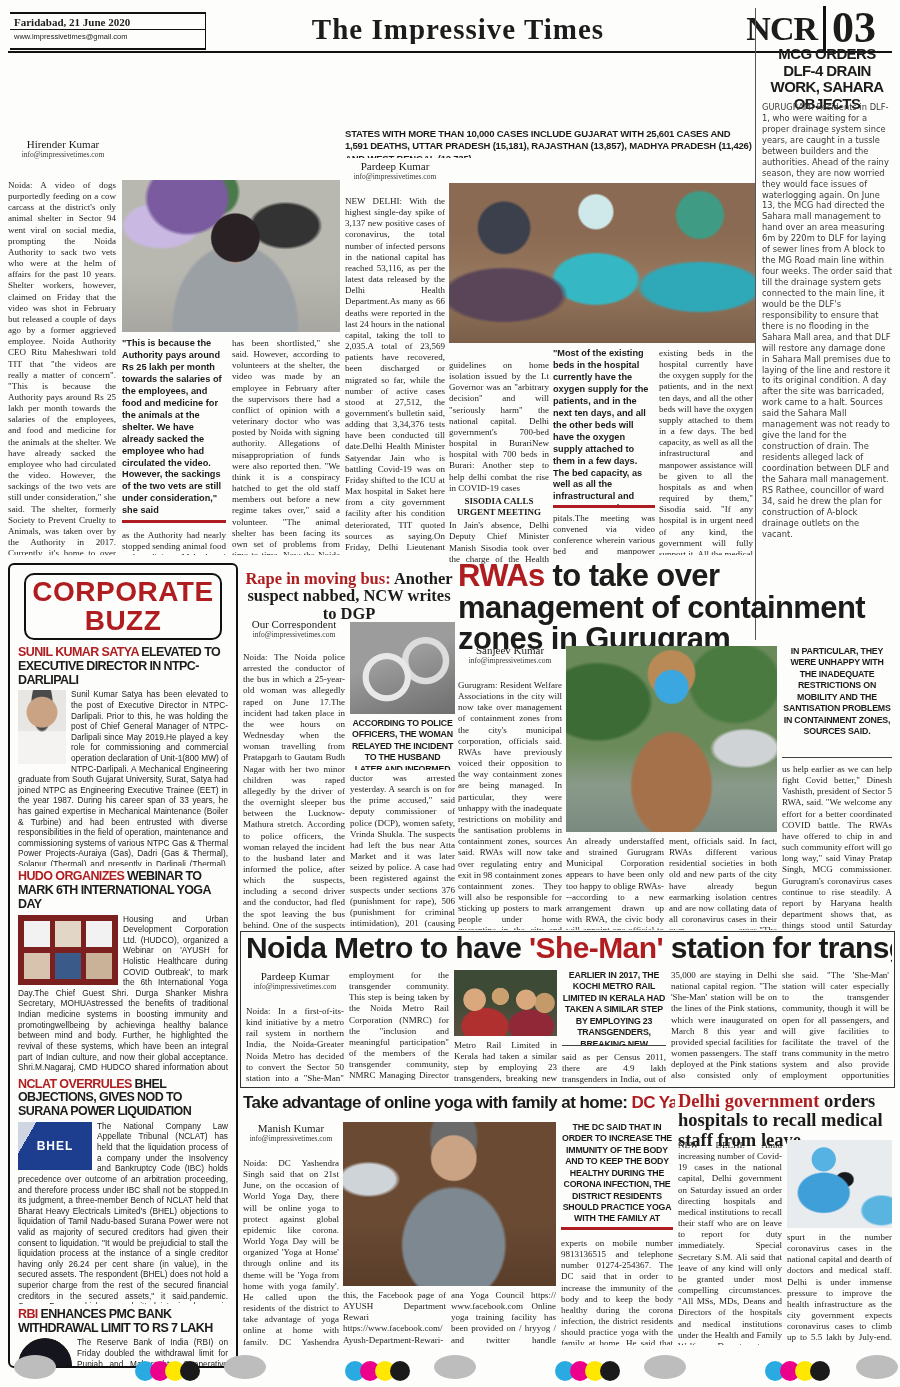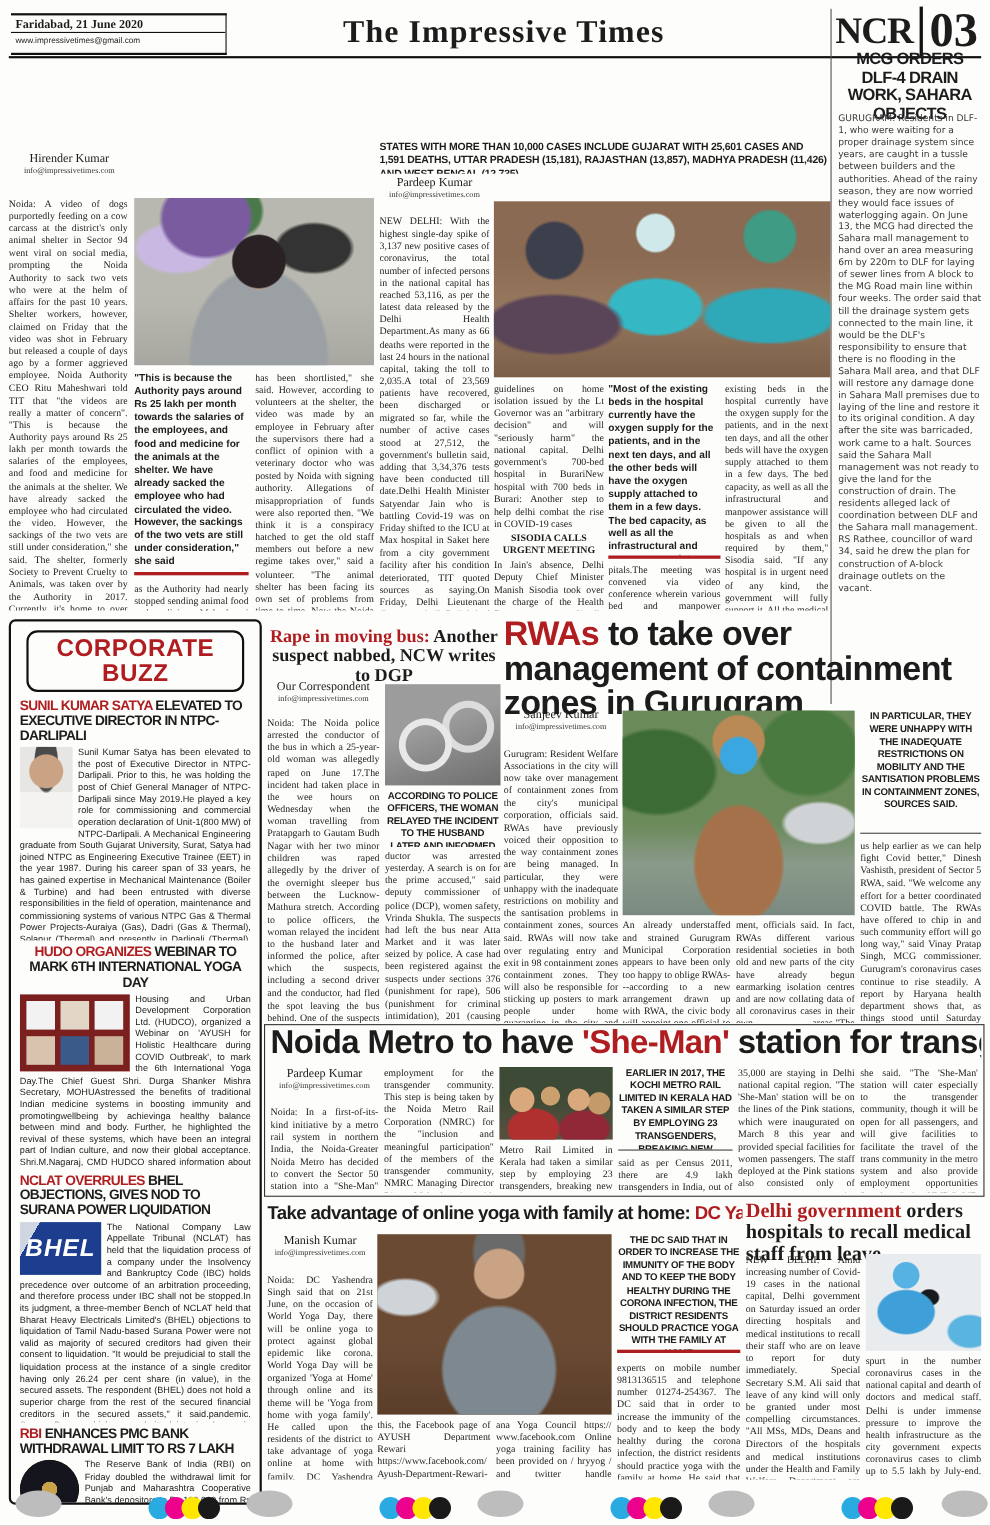--- a/index.html
+++ b/index.html
@@ -33,21 +33,21 @@
 <body>
 
 <div id="page">
 
   <div class="abs" style="left:8px;top:4px;width:884px;height:49px;border-bottom:2px solid #111;">
     <div class="abs" style="left:2px;top:8px;width:196px;height:38px;border-top:2px solid #111;border-bottom:2px solid #111;border-right:1px solid #111;">
       <div style="font-weight:700;font-size:11px;padding:2px 4px 1px;border-bottom:1px solid #111;">Faridabad, 21 June 2020</div>
       <div style="font-size:7.5px;padding:2px 4px;font-family:'Liberation Sans',sans-serif;">www.impressivetimes@gmail.com</div>
     </div>
     <div class="abs hserif" style="left:240px;top:10px;width:420px;text-align:center;font-size:29px;letter-spacing:1px;">The Impressive Times</div>
-    <div class="abs" style="right:3px;top:0;width:152px;height:49px;display:flex;align-items:center;justify-content:flex-end;">
+    <div class="abs" style="right:16px;top:0;width:152px;height:49px;display:flex;align-items:center;justify-content:flex-end;">
       <span class="hserif" style="font-size:34px;letter-spacing:-1px;">NCR</span>
       <span style="display:inline-block;width:3px;height:46px;background:#111;margin:0 6px;"></span>
       <span class="hserif" style="font-size:44px;">03</span>
     </div>
   </div>
 
   <div class="abs byline" style="left:8px;top:138px;width:110px;">
     <div class="nm">Hirender Kumar</div>
     <div class="em">info@impressivetimes.com</div>
   </div>
@@ -75,63 +75,63 @@
   <div class="abs body" style="left:345px;top:196px;width:100px;height:359px;">NEW DELHI: With the highest single-day spike of 3,137 new positive cases of coronavirus, the total number of infected persons in the national capital has reached 53,116, as per the latest data released by the Delhi Health Department.As many as 66 deaths were reported in the last 24 hours in the national capital, taking the toll to 2,035.A total of 23,569 patients have recovered, been discharged or migrated so far, while the number of active cases stood at 27,512, the government's bulletin said, adding that 3,34,376 tests have been conducted till date.Delhi Health Minister Satyendar Jain who is battling Covid-19 was on Friday shifted to the ICU at Max hospital in Saket here from a city government facility after his condition deteriorated, TIT quoted sources as saying.On Friday, Delhi Lieutenant Governor Anil Baijal had passed an order prohibiting home quarantine. As per the new rule, 5-day institutional quarantine has been made mandatory for all Covid-19 patients in Delhi.Reacting on the development, the Delhi government said the new</div>
   <div class="abs ph" style="left:449px;top:183px;width:306px;height:160px;
        background:
          radial-gradient(ellipse at 18% 70%, #5a4458 0 16%, transparent 18%),
          radial-gradient(circle at 18% 28%, #3c3f4c 0 9%, transparent 10%),
          radial-gradient(ellipse at 48% 60%, #35b8c4 0 18%, transparent 20%),
          radial-gradient(circle at 48% 18%, #cfe8ea 0 8%, transparent 9%),
          radial-gradient(ellipse at 82% 65%, #2fa8b8 0 16%, transparent 18%),
          radial-gradient(circle at 82% 20%, #3f9b84 0 8%, transparent 9%),
          linear-gradient(180deg,#8a6a52 0 30%, #96785e 60%, #7c5f49 100%);"></div>
-  <div class="abs body" style="left:449px;top:348px;width:100px;height:207px;">
+  <div class="abs body" style="left:449px;top:360px;width:100px;height:207px;">
     <span>guidelines on home isolation issued by the Lt Governor was an "arbitrary decision" and will "seriously harm" the national capital. Delhi government's 700-bed hospital in BurariNew hospital with 700 beds in Burari: Another step to help delhi combat the rise in COVID-19 cases</span>
     <div class="subhead-inline">SISODIA CALLS URGENT MEETING</div>
     <span>In Jain's absence, Delhi Deputy Chief Minister Manish Sisodia took over the charge of the Health Department. Sisodia yesterday called upon an urgent meeting with the administrators and medical directors of top coronavirus dedicated hos-</span>
   </div>
   <div class="abs pull redline" style="left:553px;top:348px;width:102px;height:160px;">"Most of the existing beds in the hospital currently have the oxygen supply for the patients, and in the next ten days, and all the other beds will have the oxygen supply attached to them in a few days. The bed capacity, as well as all the infrastructural and manpower assistance will be given to all the hospitals as and when required by them," Sisodia said.</div>
   <div class="abs body" style="left:553px;top:513px;width:102px;height:42px;">pitals.The meeting was convened via video conference wherein various bed and manpower enhancement solutions were discussed."Most of the</div>
   <div class="abs body" style="left:659px;top:348px;width:94px;height:207px;">existing beds in the hospital currently have the oxygen supply for the patients, and in the next ten days, and all the other beds will have the oxygen supply attached to them in a few days. The bed capacity, as well as all the infrastructural and manpower assistance will be given to all the hospitals as and when required by them," Sisodia said. "If any hospital is in urgent need of any kind, the government will fully support it. All the medical chiefs of all the hospitals have been directed to increase their bed capacity and all other requirements because the Coronavirus cases are rising in the city.</div>
 
   <div class="abs hsans" style="left:762px;top:46px;width:130px;font-size:15px;text-align:center;line-height:1.1;">MCG ORDERS DLF-4 DRAIN WORK, SAHARA OBJECTS</div>
   <div class="abs round" style="left:762px;top:102px;width:130px;height:452px;">GURUGRAM: Residents in DLF-1, who were waiting for a proper drainage system since years, are caught in a tussle between builders and the authorities. Ahead of the rainy season, they are now worried they would face issues of waterlogging again. On June 13, the MCG had directed the Sahara mall management to hand over an area measuring 6m by 220m to DLF for laying of sewer lines from A block to the MG Road main line within four weeks. The order said that till the drainage system gets connected to the main line, it would be the DLF's responsibility to ensure that there is no flooding in the Sahara Mall area, and that DLF will restore any damage done in Sahara Mall premises due to laying of the line and restore it to its original condition. A day after the site was barricaded, work came to a halt. Sources said the Sahara Mall management was not ready to give the land for the construction of drain. The residents alleged lack of coordination between DLF and the Sahara mall management. RS Rathee, councillor of ward 34, said he drew the plan for construction of A-block drainage outlets on the vacant.</div>
 
   <div class="abs" style="left:8px;top:563px;width:230px;height:805px;border:2px solid #111;border-radius:6px;">
     <div style="margin:8px 14px 6px;border:2px solid #111;border-radius:10px;text-align:center;padding:3px 0;">
-      <span class="hsans red" style="font-size:22px;letter-spacing:0.5px;">CORPORATE BUZZ</span>
+      <span class="hsans red" style="font-size:28px;letter-spacing:0.5px;">CORPORATE BUZZ</span>
     </div>
 
     <div class="hsans" style="margin:2px 8px;font-size:12.5px;line-height:1.1;">
       <span class="red">SUNIL KUMAR SATYA</span><span> ELEVATED TO EXECUTIVE DIRECTOR IN NTPC-DARLIPALI</span>
     </div>
     <div style="margin:2px 8px;height:177px;overflow:hidden;">
       <div class="ph" style="float:left;width:48px;height:74px;margin:1px 5px 2px 0;
            background:radial-gradient(circle at 50% 30%, #caa284 0 26%, transparent 28%),radial-gradient(ellipse at 50% 20%, #4a4a4a 0 30%, transparent 33%),linear-gradient(180deg,#e8e6e2 0 55%, #f4f3f1 55%);"></div>
       <div class="bodysans">Sunil Kumar Satya has been elevated to the post of Executive Director in NTPC-Darlipali. Prior to this, he was holding the post of Chief General Manager of NTPC-Darlipali since May 2019.He played a key role for commissioning and commercial operation declaration of Unit-1(800 MW) of NTPC-Darlipali. A Mechanical Engineering graduate from South Gujarat University, Surat, Satya had joined NTPC as Engineering Executive Trainee (EET) in the year 1987. During his career span of 33 years, he has gained expertise in Mechanical Maintenance (Boiler &amp; Turbine) and had been entrusted with diverse responsibilities in the field of operation, maintenance and commissioning systems of various NTPC Gas &amp; Thermal Power Projects-Auraiya (Gas), Dadri (Gas &amp; Thermal), Solapur (Thermal) and presently in Darlipali (Thermal). Satya was also instrumental in compliance of reforms in NTPC with A.T.Kearney Core Team.</div>
     </div>
 
-    <div class="hsans" style="margin:4px 8px 2px;font-size:12.5px;line-height:1.1;text-align:center;">
+    <div class="hsans" style="margin:4px 8px 2px;font-size:12.5px;line-height:1.1;">
       <span class="red">HUDO ORGANIZES</span><span> WEBINAR TO MARK 6TH INTERNATIONAL YOGA DAY</span>
     </div>
     <div style="margin:2px 8px;height:160px;overflow:hidden;">
       <div class="ph" style="float:left;width:100px;height:70px;margin:1px 5px 2px 0;background-color:#7c1f1f;
            background-image:linear-gradient(#f2f2f2,#f2f2f2),linear-gradient(#e2d6c6,#e2d6c6),linear-gradient(#f2f2f2,#f2f2f2),linear-gradient(#d8c4ae,#d8c4ae),linear-gradient(#3a5a8a,#3a5a8a),linear-gradient(#c9b298,#c9b298);
            background-repeat:no-repeat;background-size:26px 26px;
            background-position:6px 6px,37px 6px,68px 6px,6px 38px,37px 38px,68px 38px;"></div>
       <div class="bodysans">Housing and Urban Development Corporation Ltd. (HUDCO), organized a Webinar on 'AYUSH for Holistic Healthcare during COVID Outbreak', to mark the 6th International Yoga Day.The Chief Guest Shri. Durga Shanker Mishra Secretary, MOHUAstressed the benefits of traditional Indian medicine systems in boosting immunity and promotingwellbeing by achievinga healthy balance between mind and body. Further, he highlighted the revival of these systems, which have been an integral part of Indian culture, and now their global acceptance. Shri.M.Nagaraj, CMD HUDCO shared information about the sanitation/ social distancing/ health care measures taken by HUDCO to ensure a safe working environment.</div>
     </div>
 
     <div class="hsans" style="margin:4px 8px 2px;font-size:12.5px;line-height:1.1;">
       <span class="red">NCLAT OVERRULES</span><span> BHEL OBJECTIONS, GIVES NOD TO SURANA POWER LIQUIDATION</span>
     </div>
     <div style="margin:2px 8px;height:183px;overflow:hidden;">
       <div class="ph" style="float:left;width:74px;height:48px;margin:1px 5px 2px 0;background:linear-gradient(120deg,#cfd6e2 0 18%, #1d3d8f 18% 100%);display:flex;align-items:center;justify-content:center;">
-        <span style="color:#fff;font-family:'Liberation Sans',sans-serif;font-weight:700;font-style:italic;font-size:22px;letter-spacing:1px;">BHEL</span>
+        <span style="color:#fff;font-family:'Liberation Sans',sans-serif;font-weight:700;font-size:12px;letter-spacing:1px;">BHEL</span>
       </div>
       <div class="bodysans">The National Company Law Appellate Tribunal (NCLAT) has held that the liquidation process of a company under the Insolvency and Bankruptcy Code (IBC) holds precedence over outcome of an arbitration proceeding, and therefore process under IBC shall not be stopped.In its judgment, a three-member Bench of NCLAT held that Bharat Heavy Electricals Limited's (BHEL) objections to liquidation of Tamil Nadu-based Surana Power were not valid as majority of secured creditors had given their consent to liquidation. "It would be prejudicial to stall the liquidation process at the instance of a single creditor having only 26.24 per cent share (in value), in the secured assets. The respondent (BHEL) does not hold a superior charge from the rest of the secured financial creditors in the secured assets," it said.pandemic. Surana Power, which was admitted into insolvency in January 2019, did not receive any valid resolution plans, and was therefore ordered to be liquidated.</div>
     </div>
 
     <div class="hsans" style="margin:4px 8px 2px;font-size:12.5px;line-height:1.1;">
       <span class="red">RBI</span><span> ENHANCES PMC BANK WITHDRAWAL LIMIT TO RS 7 LAKH</span>
     </div>
     <div style="margin:2px 8px;height:112px;overflow:hidden;">
       <div class="ph" style="float:left;width:54px;height:54px;margin:1px 5px 2px 0;border-radius:50%;
            background:radial-gradient(circle at 50% 50%, #caa24a 0 18%, #15151d 19% 70%, #caa24a 71% 78%, #15151d 79%);"></div>

